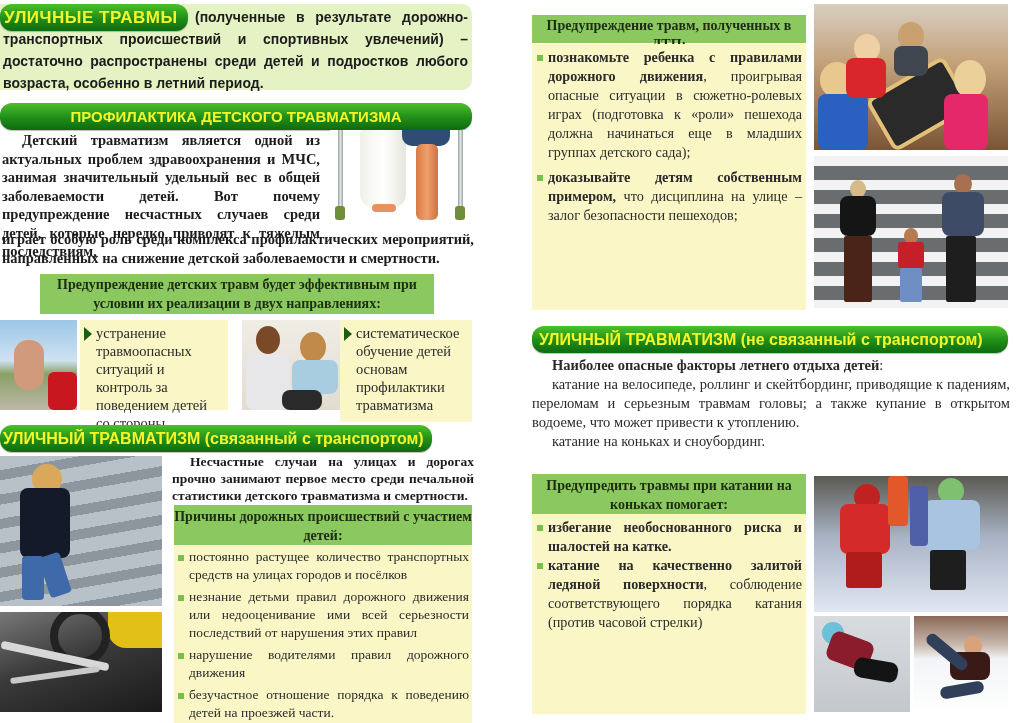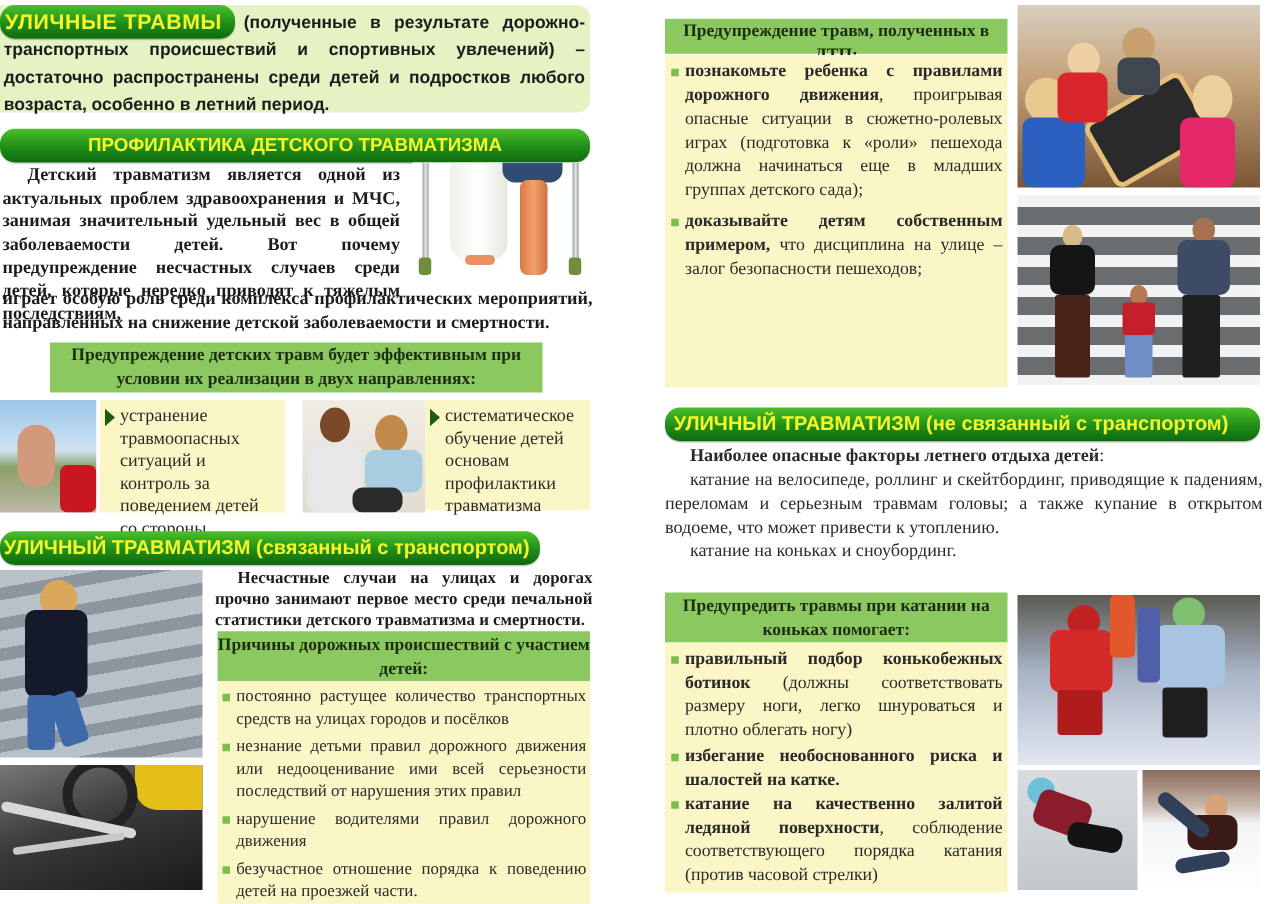--- a/index.html
+++ b/index.html
@@ -109,21 +109,21 @@
   </ul>
 </div>
 
 <div class="photo ph-mom" style="left:242px;top:320px;width:98px;height:90px;">
   <div class="head" style="left:14px;top:6px;width:24px;height:28px;background:#7a4a28;"></div>
   <div class="fig" style="left:4px;top:34px;width:44px;height:56px;background:#e7e7ea;"></div>
   <div class="head" style="left:58px;top:12px;width:26px;height:30px;background:#c28a4a;"></div>
   <div class="fig" style="left:50px;top:40px;width:46px;height:34px;background:#a8cde0;"></div>
   <div class="fig" style="left:40px;top:70px;width:40px;height:20px;background:#2a2a2a;"></div>
 </div>
-<div class="cream" style="left:340px;top:320px;width:132px;height:88px;">
+<div class="cream" style="left:340px;top:320px;width:132px;height:102px;">
   <ul class="bullet-list tri-list" style="padding:4px 4px 0 4px;font-size:14.5px;line-height:18px;color:#2a2a2a;">
     <li style="text-align:left;">систематическое обучение детей основам профилактики травматизма</li>
   </ul>
 </div>
 
 <div class="banner" style="left:0;top:425px;width:432px;font-size:16px;padding-left:3px;">УЛИЧНЫЙ ТРАВМАТИЗМ (связанный с транспортом)</div>
 
 <div class="photo ph-boy-walk" style="left:0;top:456px;width:162px;height:150px;">
   <div class="head" style="left:32px;top:8px;width:30px;height:30px;background:#d9a85a;"></div>
   <div class="fig" style="left:20px;top:32px;width:50px;height:70px;background:#141a2a;"></div>
@@ -189,21 +189,20 @@
 <div class="abs" style="left:532px;top:356px;width:478px;font-size:14.5px;line-height:19px;color:#2a2a2a;">
   <div style="padding-left:20px;"><b>Наиболее опасные факторы летнего отдыха детей</b><span>:</span></div>
   <div style="text-indent:20px;text-align:justify;">катание на велосипеде, роллинг и скейтбординг, приводящие к падениям, переломам и серьезным травмам головы; а также купание в открытом водоеме, что может привести к утоплению.</div>
   <div style="padding-left:20px;">катание на коньках и сноубординг.</div>
 </div>
 
 <div class="green-head" style="left:532px;top:474px;width:274px;height:40px;padding-top:0;line-height:19px;padding-top:2px;">Предупредить травмы при катании на коньках помогает:</div>
 
 <div class="cream" style="left:532px;top:514px;width:274px;height:200px;">
   <ul class="bullet-list" style="padding:4px 4px 0 4px;font-size:14.2px;line-height:19px;color:#2a2a2a;">
-    <li style="margin-bottom:2px;"><b>правильный подбор конькобежных ботинок</b><span> (должны соответствовать размеру ноги, легко шнуроваться и плотно облегать ногу)</span></li>
     <li><b>избегание необоснованного риска и шалостей на катке.</b><span></span></li>
     <li style="margin-bottom:2px;"><b>катание на качественно залитой ледяной поверхности</b><span>, соблюдение соответствующего порядка катания (против часовой стрелки)</span></li>
   </ul>
 </div>
 
 <div class="photo ph-skate" style="left:814px;top:476px;width:194px;height:136px;">
   <div class="head" style="left:40px;top:8px;width:26px;height:26px;background:#c02222;"></div>
   <div class="fig" style="left:26px;top:28px;width:50px;height:50px;background:#d42a2a;"></div>
   <div class="fig" style="left:32px;top:76px;width:36px;height:36px;background:#b01c1c;border-radius:3px;"></div>
   <div class="head" style="left:124px;top:2px;width:26px;height:26px;background:#7ec070;"></div>

